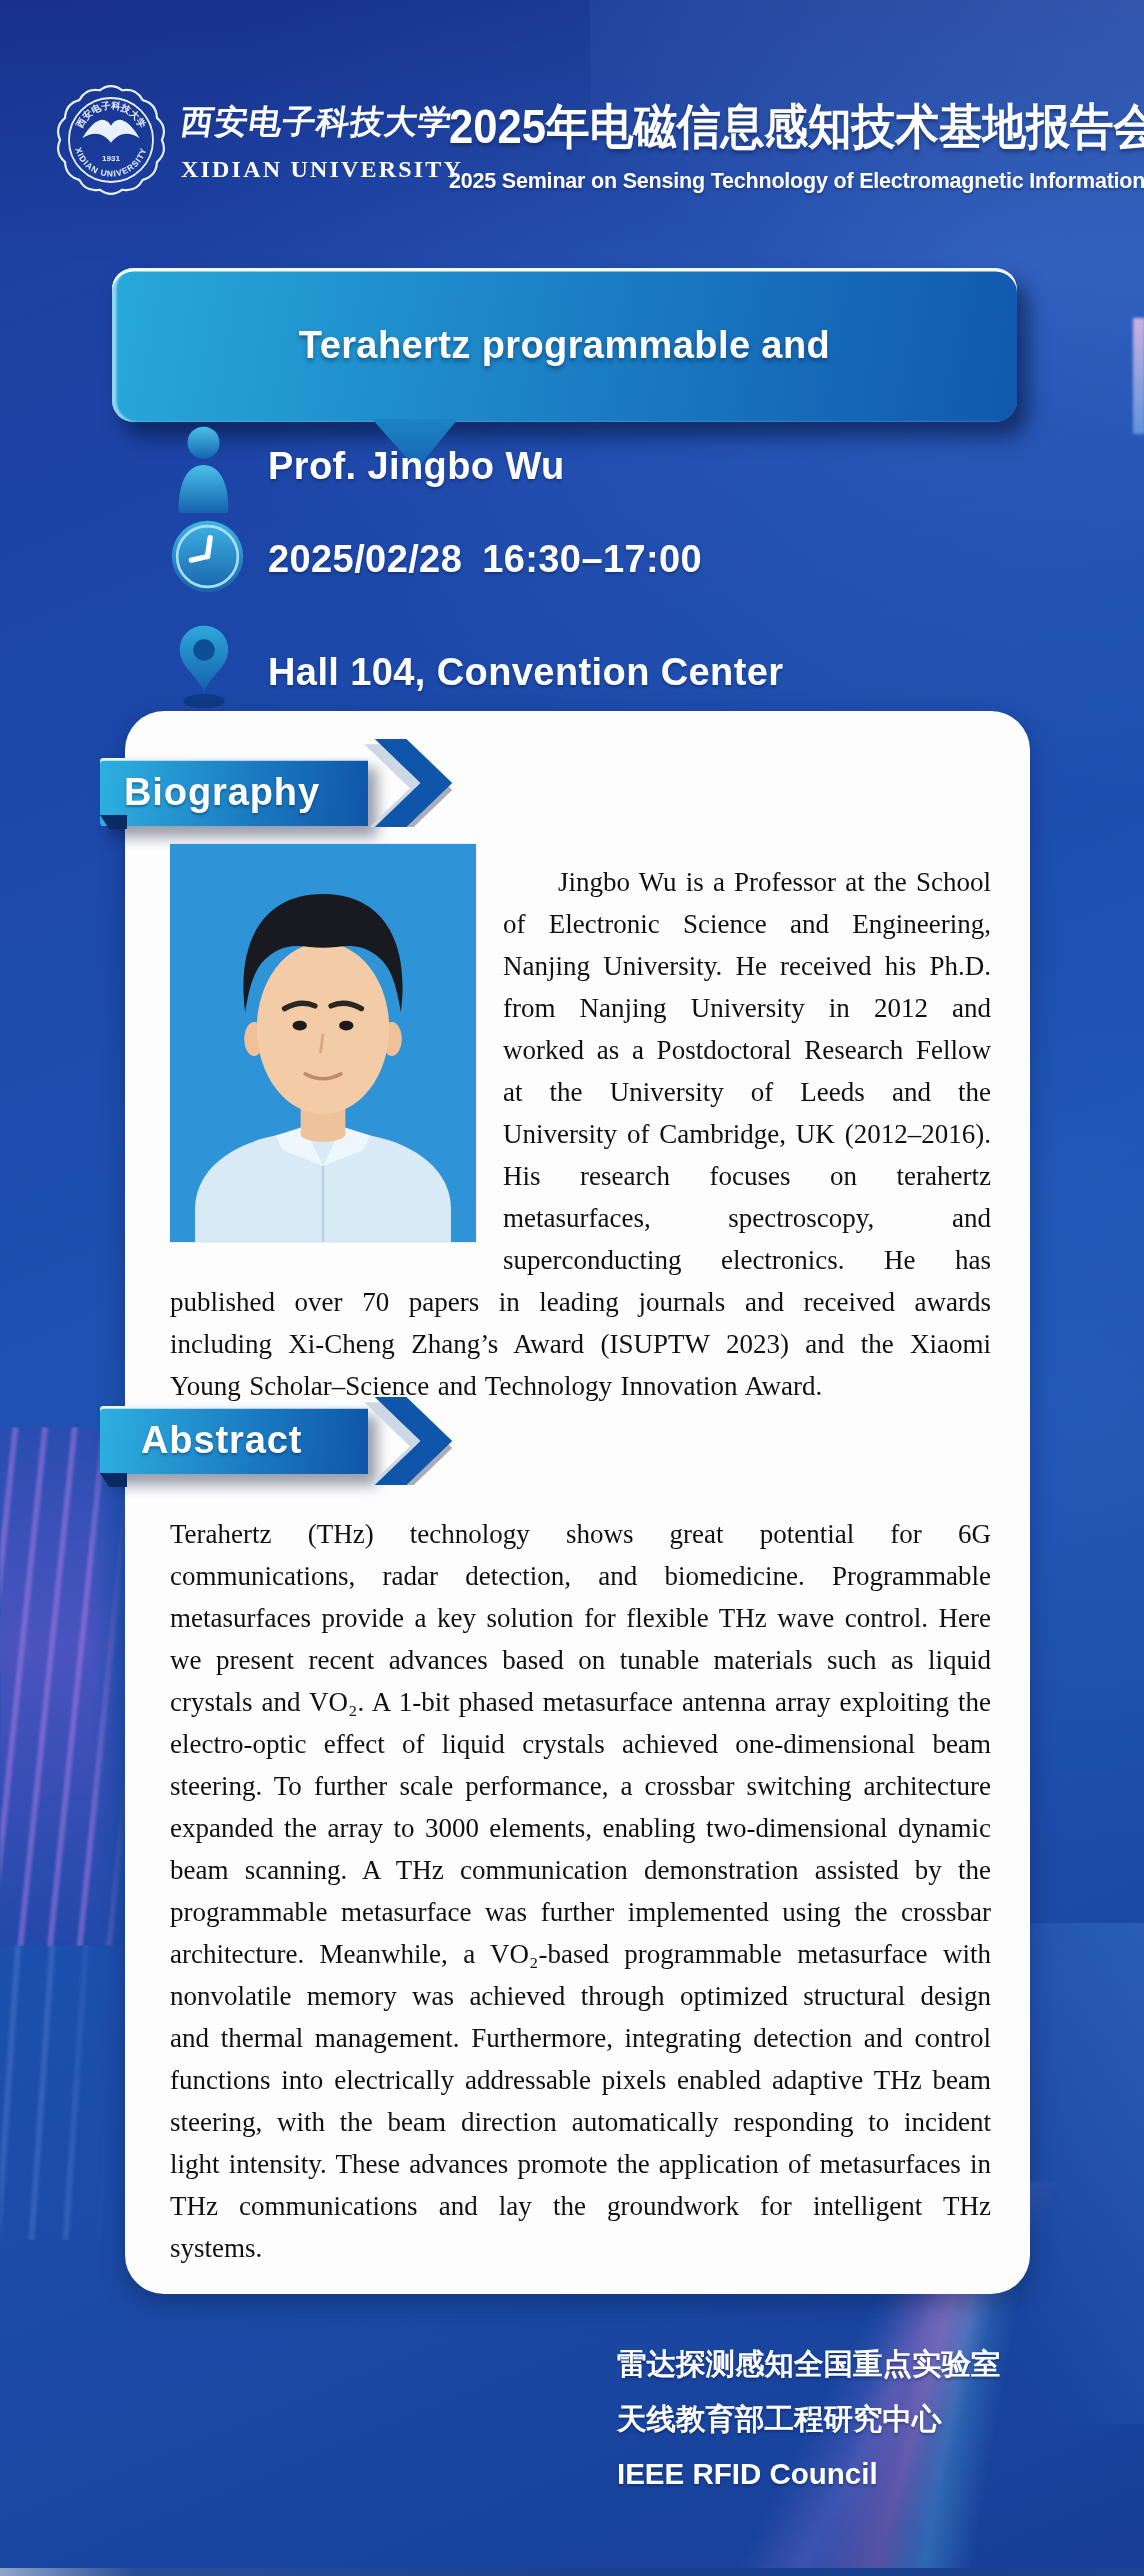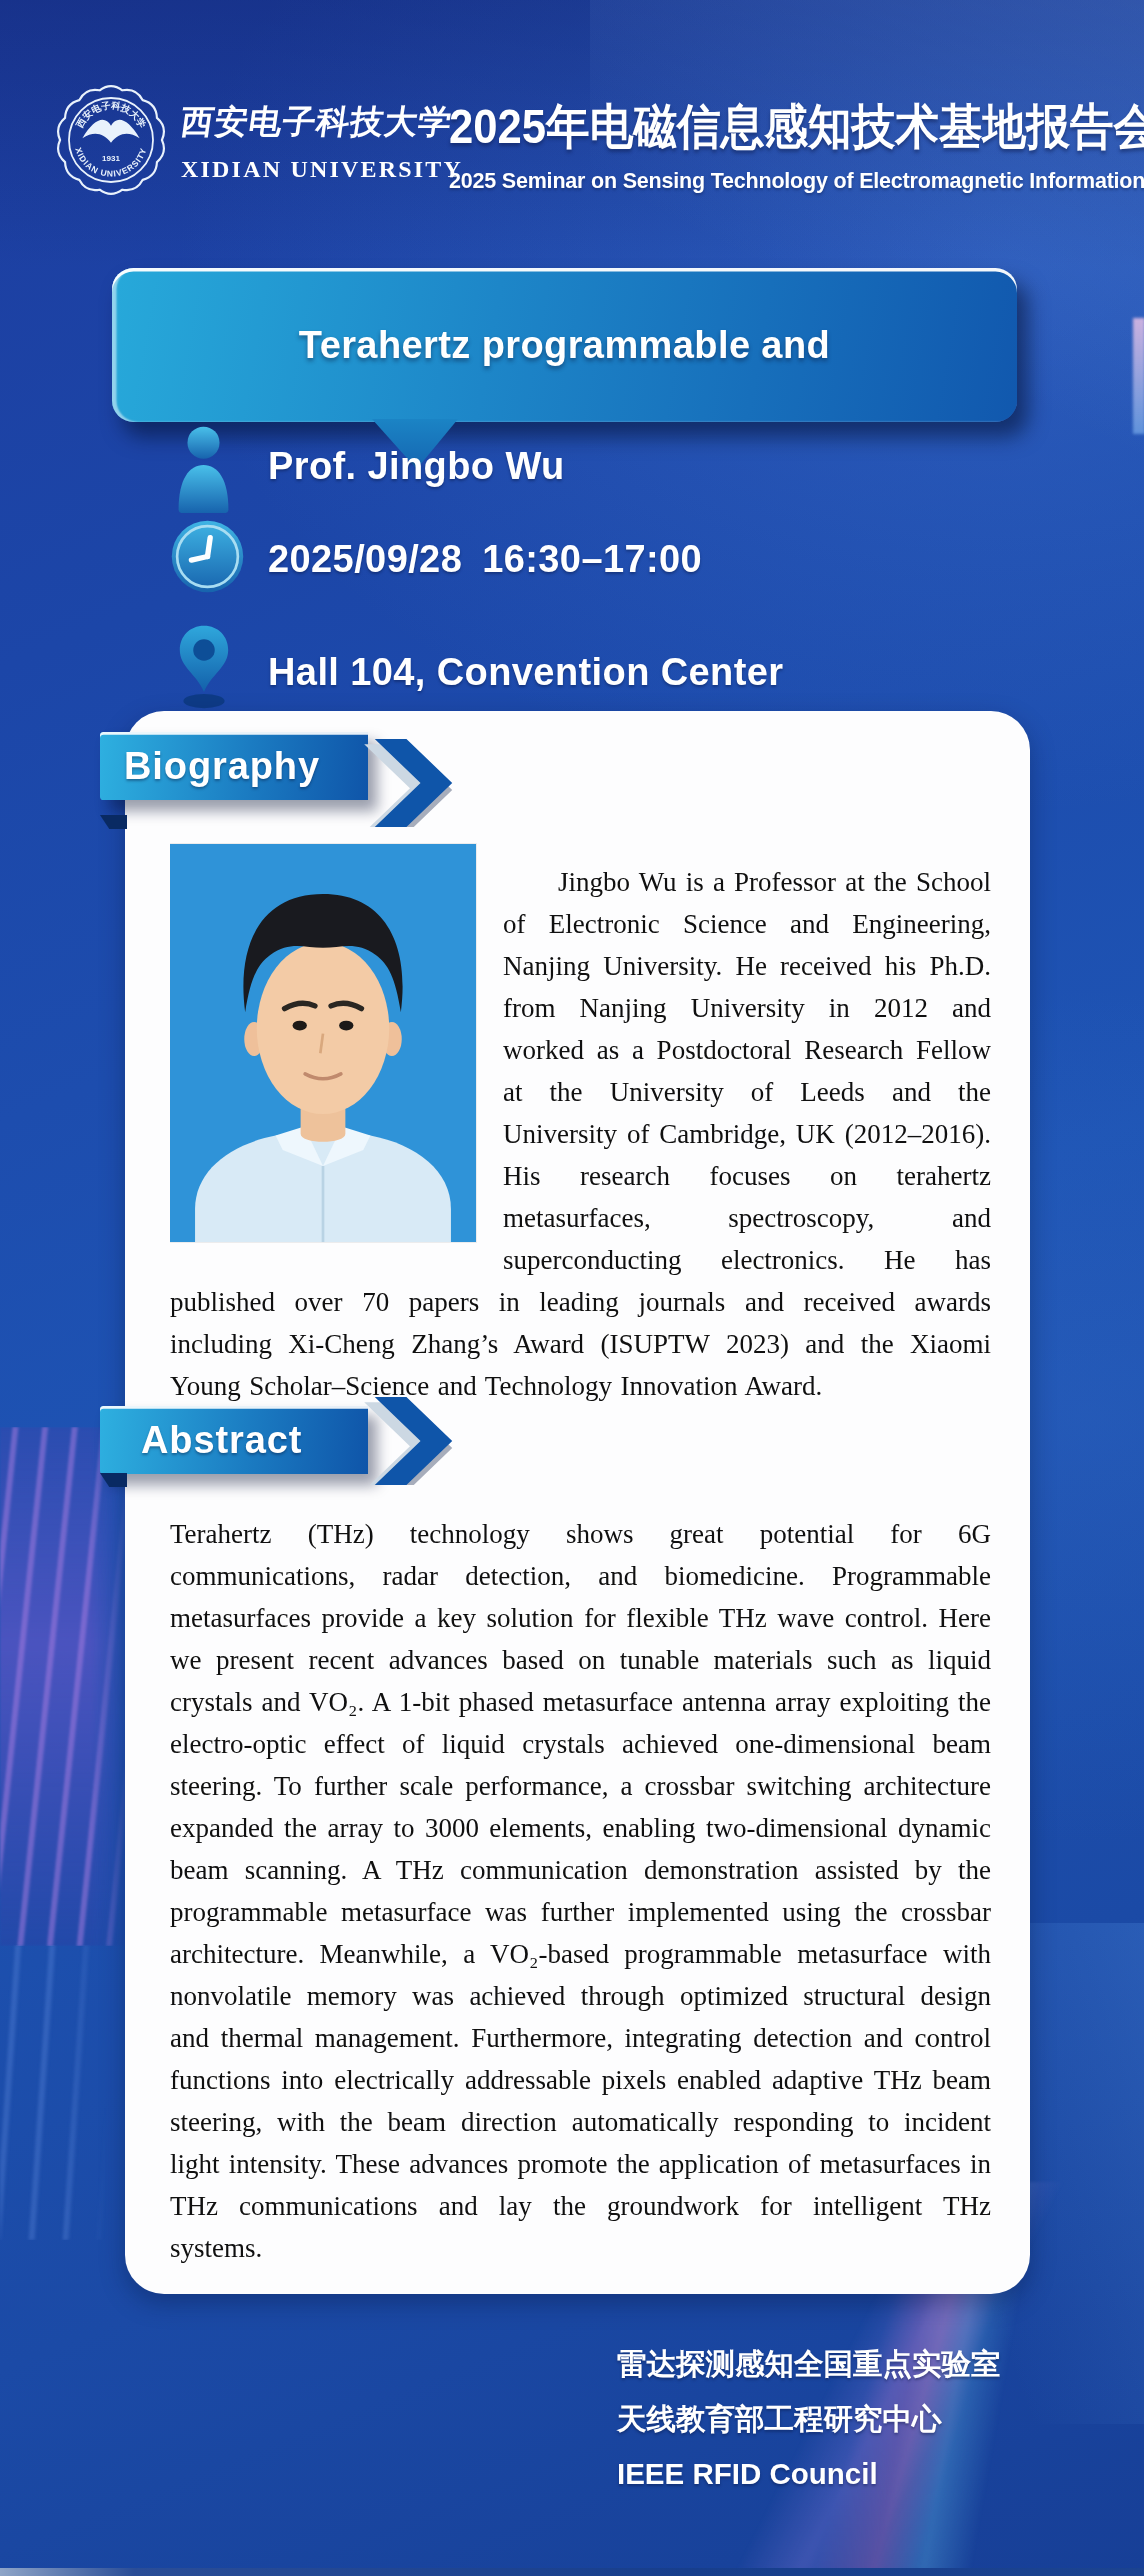--- a/index.html
+++ b/index.html
@@ -71,21 +71,21 @@
   .card{position:absolute;left:125px;top:711px;width:905px;height:1583px;border-radius:39px;
     background:#fdfdfe;box-shadow:0 9px 25px rgba(6,20,60,.35);}
 
   
   .ribbon{position:absolute;left:100px;width:268px;height:68px;display:flex;align-items:center;
     padding-left:41px;box-sizing:border-box;border-radius:3.6px 0 0 3.6px;
     background:linear-gradient(96deg,#2eb0e0 0%,#1b7cc2 55%,#0f55a9 100%);
     box-shadow:inset 0 2.7px 0 rgba(255,255,255,.9),9px 10.7px 14.3px rgba(4,16,50,.4);}
   .ribbon-label{color:#fff;font-size:38px;font-weight:700;letter-spacing:0.9px;
     text-shadow:0 1.8px 2.7px rgba(8,25,60,.4);}
-  .bio-ribbon{top:732px;padding-left:24px;}
+  .bio-ribbon{top:758px;padding-left:24px;}
   .abs-ribbon{top:1406px;}
   .chevron{position:absolute;left:360px;width:107px;height:88px;}
   .chev-bio{top:739px;}
   .chev-abs{top:1397px;}
   .fold{position:absolute;left:100px;width:27px;height:14.3px;background:#092a63;
     clip-path:polygon(0 0,100% 0,100% 100%,35% 100%);}
   .fold-bio{top:815px;}
   .fold-abs{top:1473px;}
 
   
@@ -167,21 +167,21 @@
       <stop offset="0" stop-color="#3fb4e4"></stop>
           <stop offset="1" stop-color="#1763ad"></stop>
         </linearGradient>
       </defs>
     <circle cx="42" cy="42" r="40" fill="url(#gClock)"></circle>
     <circle cx="42" cy="42" r="34" fill="none" stroke="#a8ddf2" stroke-width="3"></circle>
     <line x1="42" y1="42" x2="45" y2="21" stroke="#ffffff" stroke-width="6" stroke-linecap="round"></line>
     <line x1="42" y1="42" x2="24" y2="46" stroke="#ffffff" stroke-width="6" stroke-linecap="round"></line>
   </svg>
   <div class="info-label lbl-datetime">
-    <span>2025/09/28</span><span class="time-part">16:30–17:00</span>
+    <span>2025/02/28</span><span class="time-part">16:30–17:00</span>
   </div>
 
   <svg class="info-icon" style="left:177px;top:624px" width="54" height="86" viewBox="0 0 60 96">
     <defs>
         <linearGradient id="gPin" x1="0" y1="0" x2="0" y2="1">
       <stop offset="0" stop-color="#2fa7dc"></stop>
           <stop offset="1" stop-color="#1360aa"></stop>
         </linearGradient>
       </defs>
     <ellipse cx="30" cy="86" rx="23" ry="8" fill="#0c3a80" opacity=".85"></ellipse>

